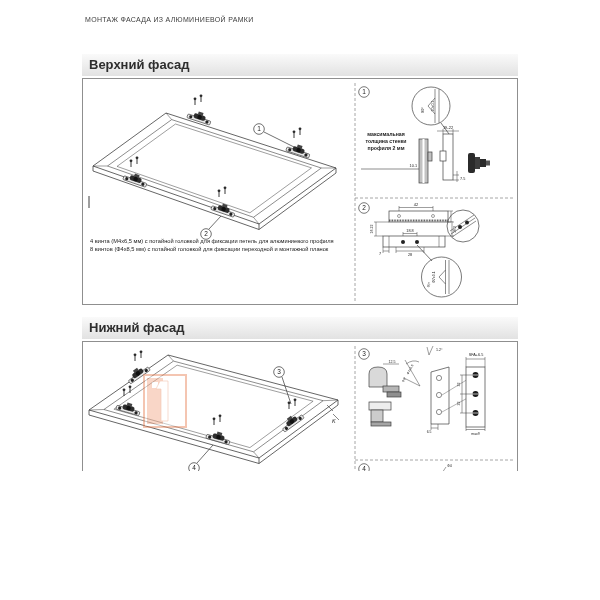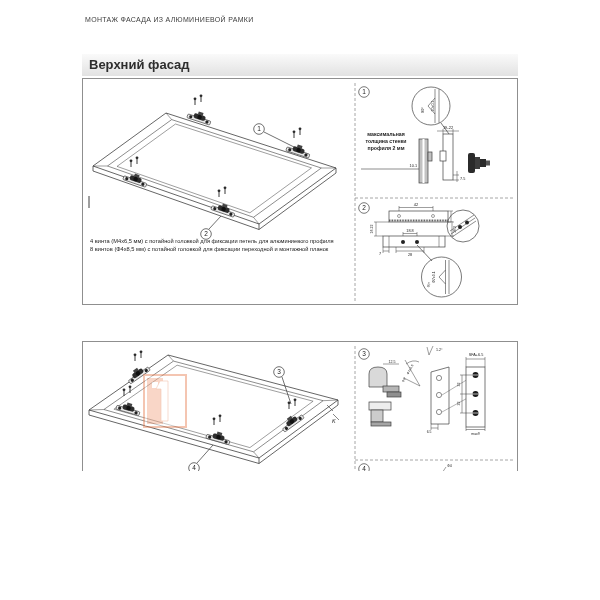--- a/index.html
+++ b/index.html
@@ -177,20 +177,23 @@
     </svg>
 
     <div class="note-small">максимальная толщина стенки профиля 2 мм</div>
 
     <div class="caption">
       <div>4 винта (М4х6,5 мм) с потайной головкой для фиксации петель для алюминиевого профиля</div>
       <div>8 винтов (Ф4х8,5 мм) с потайной головкой для фиксации переходной и монтажной планок</div>
     </div>
   </div>
 
+  <div class="section-bar bar-lower">
+    <span>Нижний фасад</span>
+  </div>
 
   <div class="box box-lower">
     <svg class="draw" width="434" height="235" viewBox="0 0 434 235">
 
       <g fill="none" stroke="#3f3f3f" stroke-width="0.8">
         <polygon points="6,68 85,13 255,58 176,116"></polygon>
         <polygon points="20.9,67.5 90.5,19.1 240.1,58.7 170.5,109.8" stroke-width="0.6"></polygon>
         <polygon points="30.9,67.2 94.1,23.2 230.1,59.2 166.9,105.6" stroke-width="0.5"></polygon>
         <path d="M6,68 L20.9,67.5 M85,13 L90.5,19.1 M255,58 L240.1,58.7 M176,116 L170.5,109.8" stroke-width="0.5"></path>
         <path d="M6,68 L6,73 L176,121.5 L255,63 L255,58 M176,116 L176,121.5"></path>

